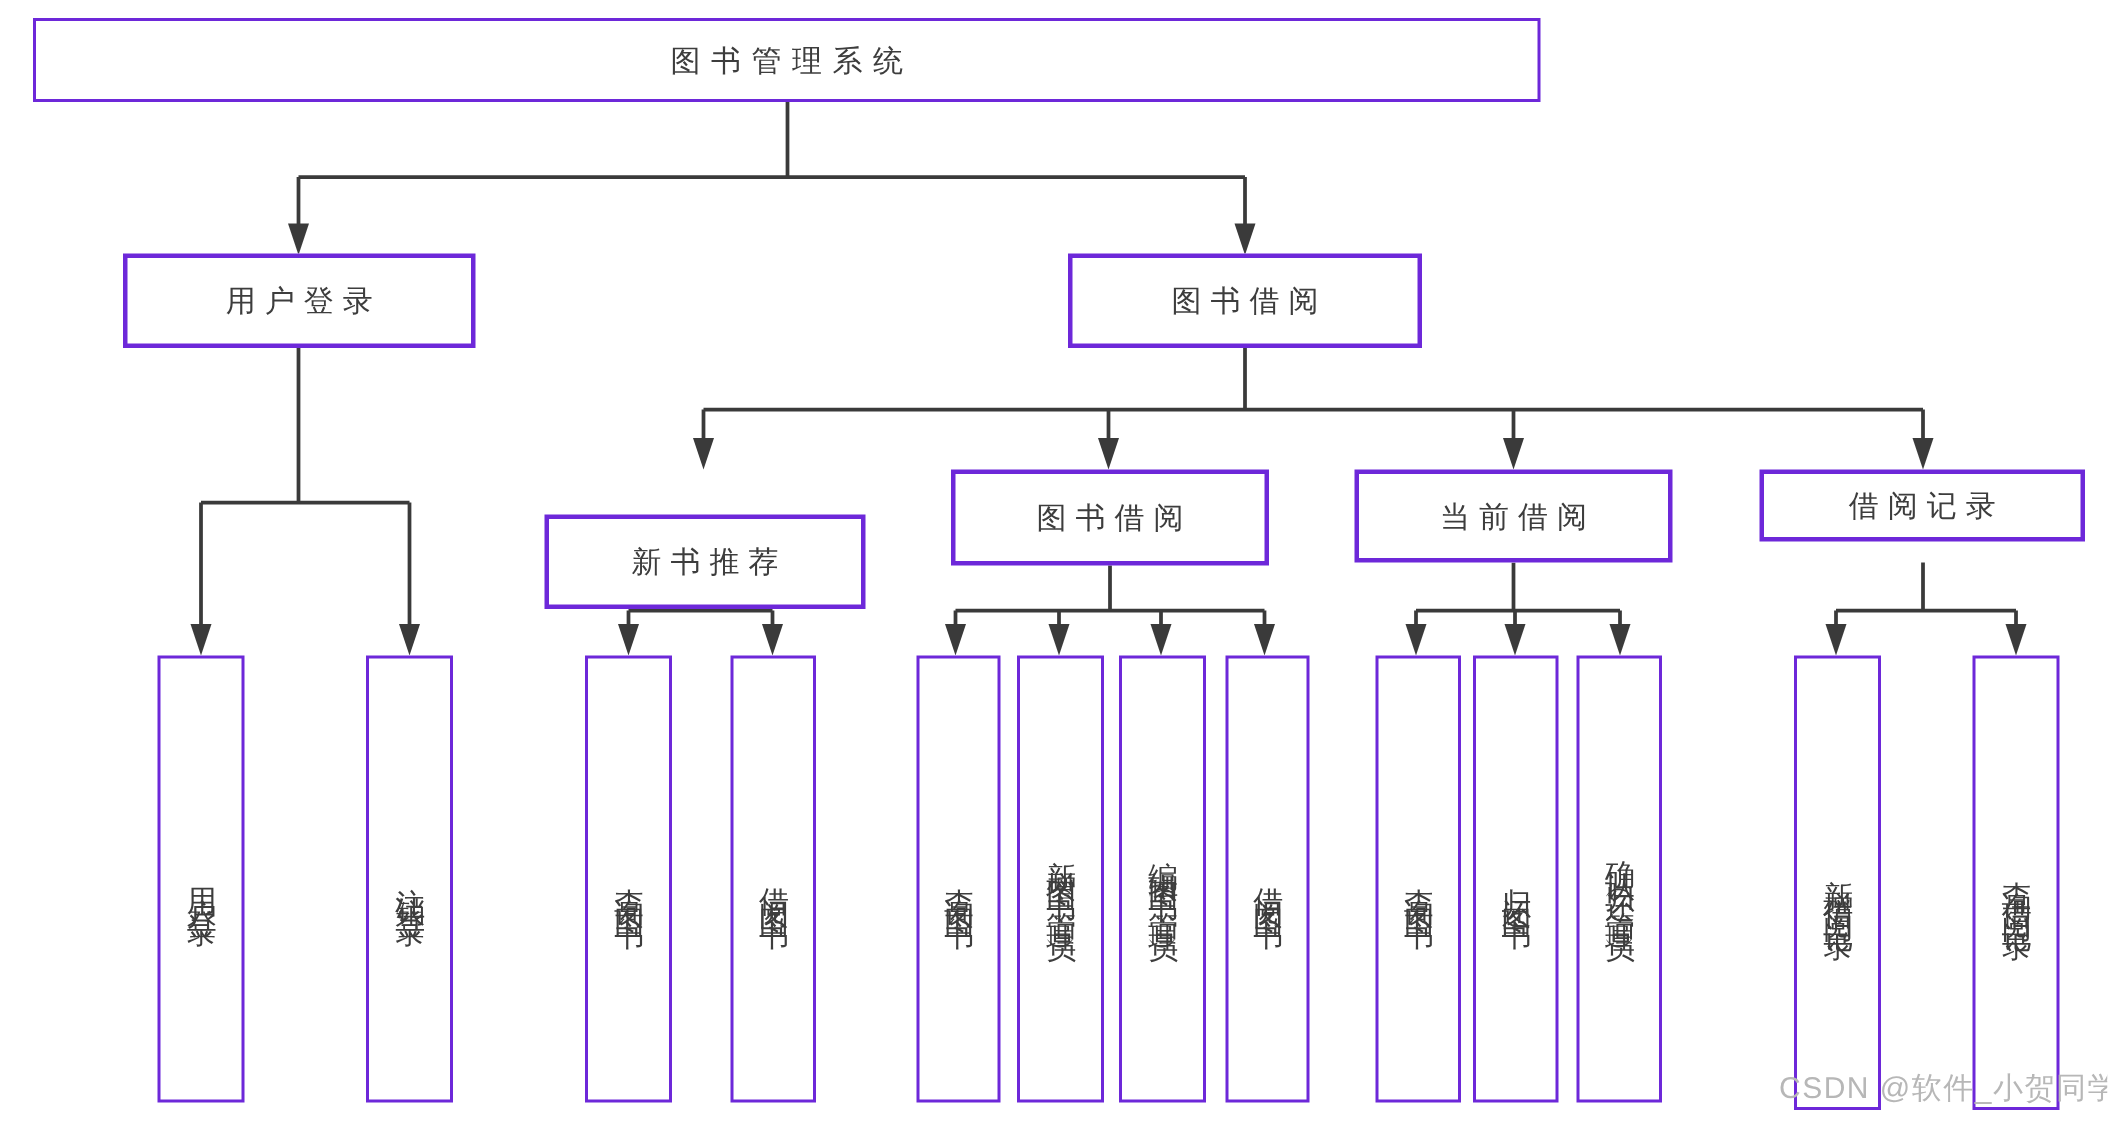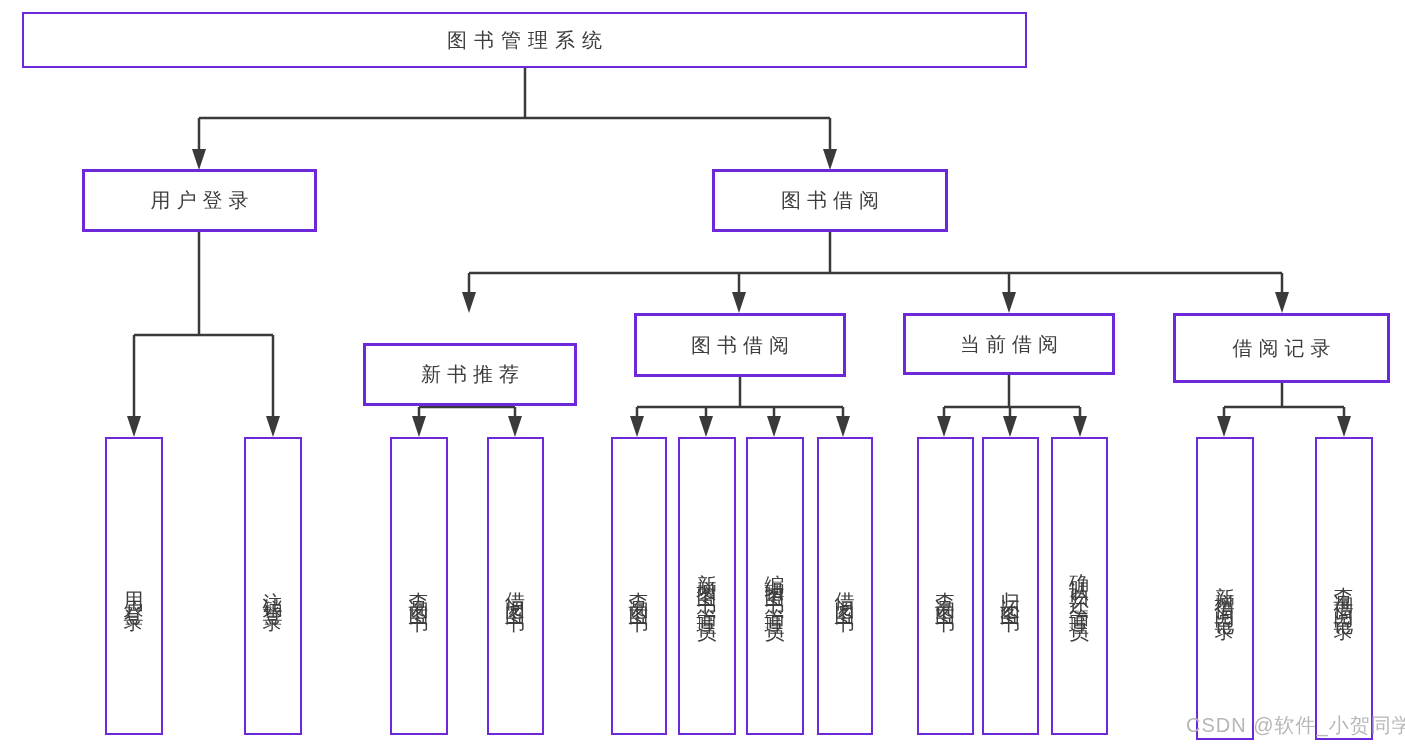--- a/index.html
+++ b/index.html
@@ -147,21 +147,21 @@
 
   <div class="node h" style="left:363px; top:313px; width:214px; height:63px;margin-top:30px;">
     <span>新书推荐</span>
   </div>
   <div class="node h" style="left:634px; top:313px; width:212px; height:64px;">
     <span>图书借阅</span>
   </div>
   <div class="node h" style="left:903px; top:313px; width:212px; height:62px;">
     <span>当前借阅</span>
   </div>
-  <div class="node h" style="left:1173px; top:313px; width:217px; height:70px;">
+  <div class="node h" style="left:1173px; top:313px; width:217px; height:48px;">
     <span>借阅记录</span>
   </div>
 
   <div class="node v" style="left:105px; top:437px; width:58px; height:298px;">
     <span>用户登录</span>
   </div>
   <div class="node v" style="left:244px; top:437px; width:58px; height:298px;">
     <span>注销登录</span>
   </div>
 

